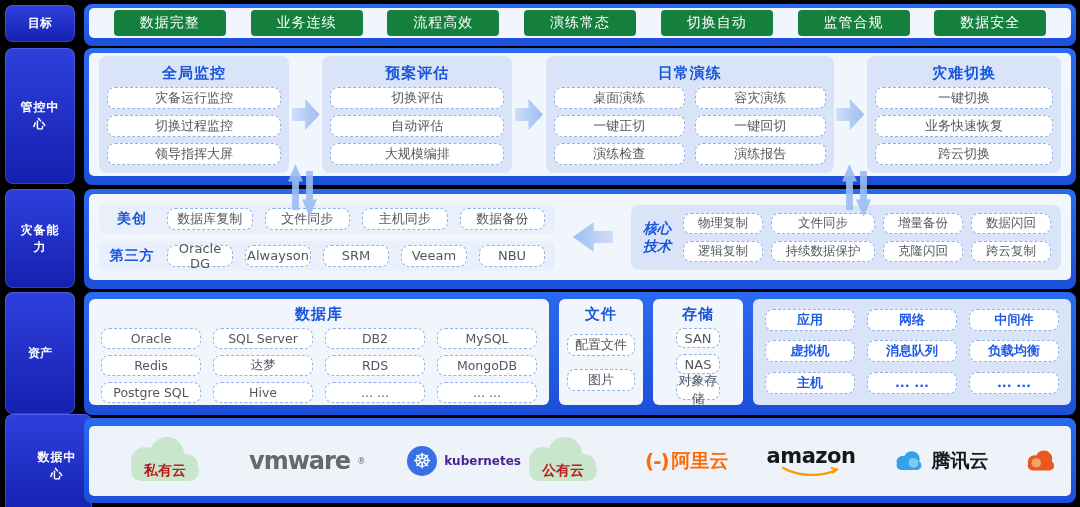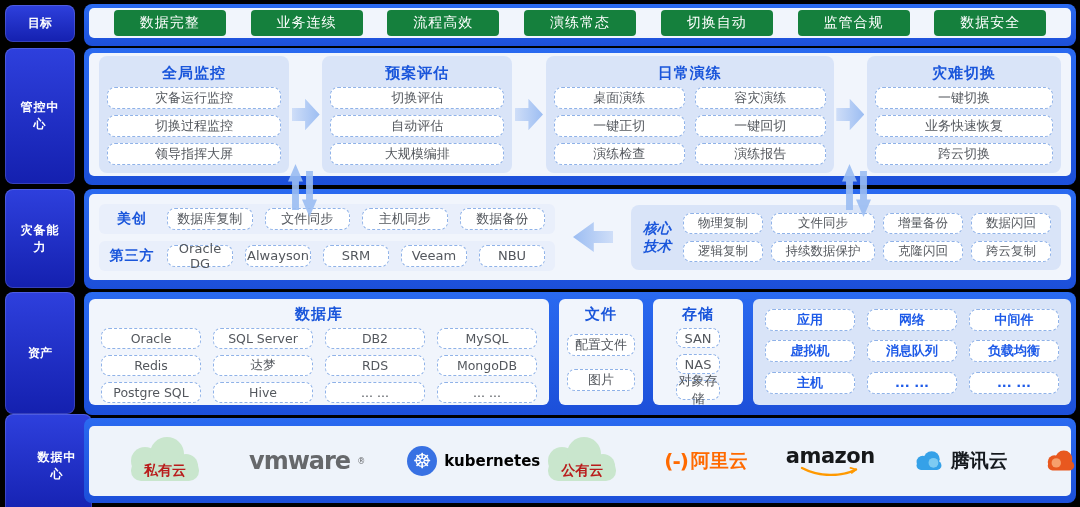--- a/index.html
+++ b/index.html
@@ -53,21 +53,21 @@
   .dc-inner{display:flex;align-items:center;padding:0 34px;}
   .cloud-green{position:relative;width:84px;height:54px;flex:none;}
   .cloud-green svg{position:absolute;left:0;top:0;}
   .cloud-text{position:absolute;left:10px;bottom:8px;width:64px;text-align:center;color:#b91c1c;
     font-weight:bold;font-size:14px;}
   .logo{display:flex;align-items:center;gap:7px;flex:none;}
   .vmware-text{color:#66686b;font-weight:bold;font-size:24px;letter-spacing:-1px;}
   .reg{color:#66686b;font-size:8px;vertical-align:top;}
   .k8s-badge{width:30px;height:30px;border-radius:50%;background:#3871e3;color:#fff;display:flex;
     align-items:center;justify-content:center;font-size:21px;flex:none;}
-  .k8s-text{color:#000000;font-weight:bold;font-size:15px;}
+  .k8s-text{color:#4c1d95;font-weight:bold;font-size:12px;}
   .ali-mark{color:#ff6a00;font-weight:bold;font-size:20px;letter-spacing:-1px;}
   .ali-text{color:#ff6a00;font-size:19px;font-weight:600;}
   .amazon-block{display:flex;flex-direction:column;align-items:center;}
   .amazon-text{color:#16181a;font-weight:bold;font-size:21px;letter-spacing:-.5px;line-height:1;}
   .tencent-text{color:#15191e;font-size:19px;font-weight:600;}
   .spacer{flex:1;}
 </style>
 </head>
 <body>
 

